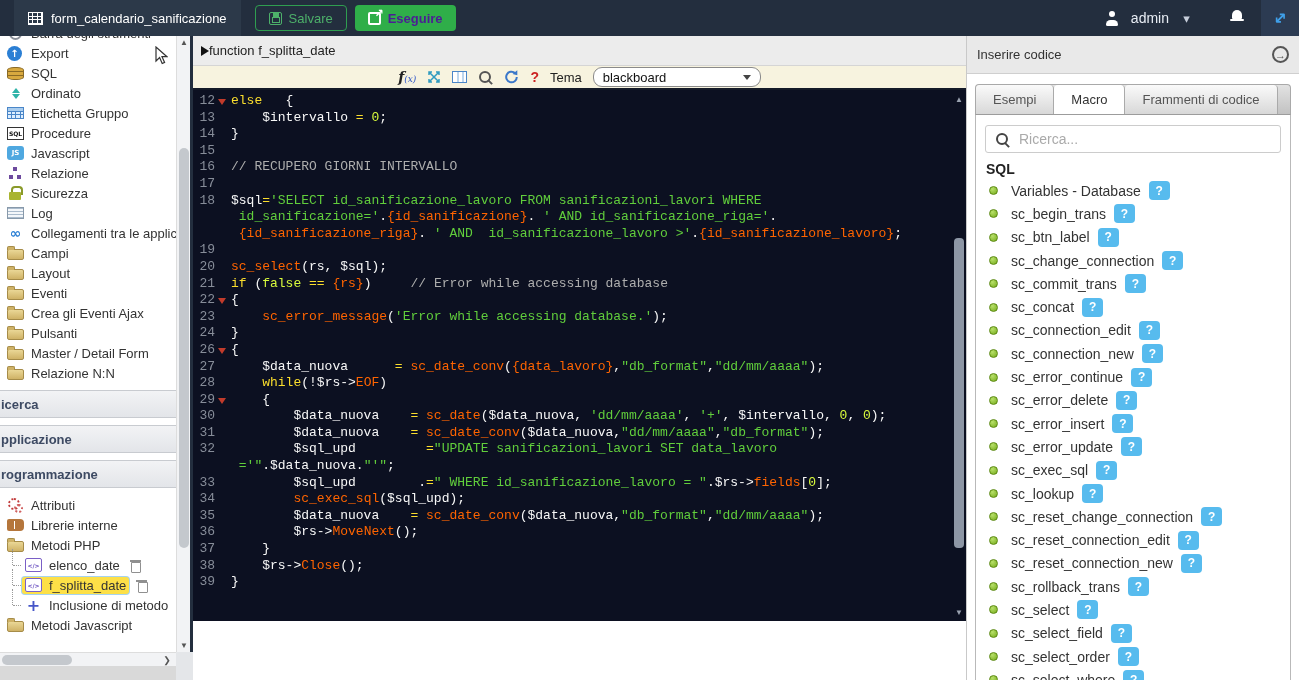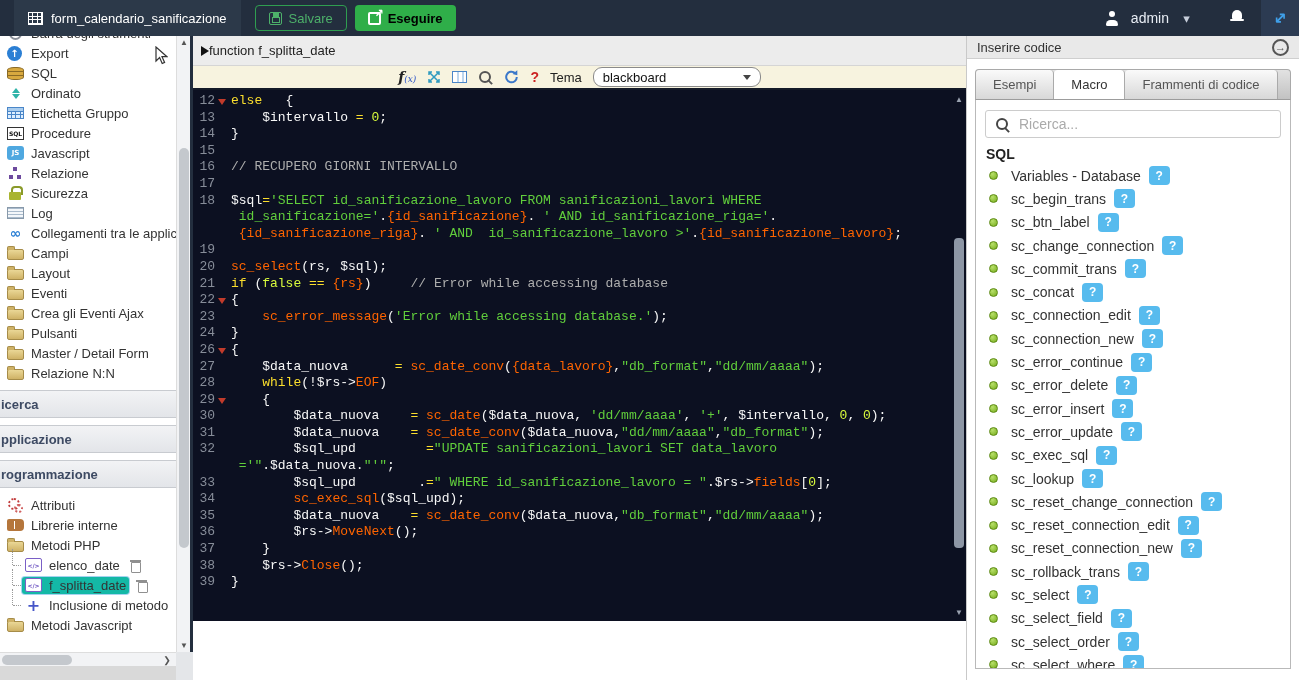--- a/index.html
+++ b/index.html
@@ -4,21 +4,21 @@
 <style>
   *{box-sizing:border-box;margin:0;padding:0}
   body{font-family:"Liberation Sans",sans-serif;background:#fff}
   #app{position:relative;width:1299px;height:680px;background:#fff;overflow:hidden}
 
   
   .topbar{position:absolute;left:0;top:0;width:1299px;height:36px;background:#232e3e;display:flex;align-items:center}
   .tb-tab{height:36px;margin-left:14px;padding:0 14px;background:#2c3949;display:flex;align-items:center;gap:8px;color:#fff;font-size:13px}
   .btn{height:26px;border-radius:4px;display:flex;align-items:center;gap:7px;padding:0 13px;font-size:13px;cursor:pointer}
   .btn-save{margin-left:14px;border:1px solid #2f9e50;color:#4db06a;background:transparent}
-  .btn-run{margin-left:8px;background:#2fae49;color:#000000;font-weight:bold}
+  .btn-run{margin-left:8px;background:#2fae49;color:#4c1d95;font-weight:bold}
   .tb-right{margin-left:auto;display:flex;align-items:center;height:52px}
   .tb-user{display:flex;align-items:center;gap:9px;color:#e8edf4;font-size:14px;padding:0 18px}
   .tb-bell{padding:0 16px}
   .tb-expand{width:38px;height:36px;background:#2c3b52;display:flex;align-items:center;justify-content:center}
 
   
   .ic{position:relative;display:inline-flex;align-items:center;justify-content:center;width:17px;height:16px;flex:0 0 17px;font-family:"DejaVu Sans",sans-serif}
   .grid-icon{width:15px;height:13px;flex:0 0 15px;border:1px solid #fff;background:repeating-linear-gradient(90deg,transparent 0 3.3px,#fff 3.3px 4.3px),repeating-linear-gradient(180deg,transparent 0 2.6px,#fff 2.6px 3.6px)}
   .save-icon{width:13px;height:13px;flex:0 0 13px;border:1px solid #4db06a;border-radius:2px}
   .save-icon::before{content:"";position:absolute;top:0;left:3px;width:6px;height:4px;background:#4db06a}
@@ -40,21 +40,21 @@
   .sb-viewport{position:absolute;left:0;top:0;width:176px;height:616px;overflow:hidden}
   .sb-item,.sb-child{display:flex;align-items:center;height:20px;padding-left:4px;white-space:nowrap;cursor:pointer}
   .sb-item .rm,.sb-child .rm{display:inline-flex;align-items:center;gap:7px;padding:1px 3px;border-radius:3px}
   .sb-item.cut{margin-top:-13px}
   .sb-header{height:28px;margin-top:7px;display:flex;align-items:center;background:linear-gradient(#f2f3f5,#e3e5e9);border-top:1px solid #c8cbd0;border-bottom:1px solid #c8cbd0;font-weight:bold;color:#3d4a63;padding-left:1px;cursor:pointer}
   .sb-header + .sb-item,.sb-header + .sb-header{margin-top:7px}
   .sb-child{padding-left:12px;position:relative}
   .sb-child::before{content:"";position:absolute;left:12px;top:-6px;height:calc(50% + 6px);border-left:1px dotted #9a9a9a}
   .sb-child::after{content:"";position:absolute;left:13px;top:50%;width:8px;border-top:1px dotted #9a9a9a}
   .sb-child .rm{margin-left:10px}
-  .sb-child.sel .rm{background:#14b8a6;box-shadow:0 0 0 1px #a6d3ef}
+  .sb-child.sel .rm{background:#fde047;box-shadow:0 0 0 1px #a6d3ef}
 
   
   .wrench-icon::before{content:"";width:9px;height:9px;border-radius:50%;border:2px solid #8a8f98}
   .export-icon{background:#2b7fd4;border-radius:50%;width:15px;height:15px;flex-basis:15px;margin-right:2px}
   .export-icon::before{content:"\2191";color:#fff;font-size:10px;font-weight:bold}
   .database-icon{width:15px;height:13px;background:repeating-linear-gradient(180deg,#d8a93f 0 3px,#8a6a25 3px 4px);border:1px solid #8a6a25;border-radius:7px/3px}
   .sort-icon{flex-direction:column}
   .sort-icon::before{content:"";border:4px solid transparent;border-bottom:5px solid #2fb3a8;margin-bottom:1px}
   .sort-icon::after{content:"";border:4px solid transparent;border-top:5px solid #2fb3a8}
   .table-icon{width:15px;height:12px;border:1px solid #4a86c8;background:linear-gradient(#aacdee 0 3px,rgba(0,0,0,0) 3px),repeating-linear-gradient(90deg,transparent 0 3.2px,#4a86c8 3.2px 4.2px),repeating-linear-gradient(180deg,transparent 0 2.6px,#4a86c8 2.6px 3.6px),#ddeeff}
@@ -117,21 +117,21 @@
   .g{flex:0 0 30px;text-align:right;padding-right:8px;color:#878d99;position:relative}
   .fold{position:absolute;right:-3px;top:6px;width:0;height:0;border:4px solid transparent;border-top:6px solid #c23b2b}
   .ct{padding-left:8px;white-space:pre;width:700px}
   .tk-w{color:#f8f8f8}.tk-k{color:#fbde2d}.tk-s{color:#61ce3c}.tk-o{color:#ff6400}.tk-c{color:#aeaeae}.tk-a{color:#d8fa3c}
   .ed-scrolltrack{position:absolute;right:0;top:0;width:14px;height:531px}
   .ed-thumb{position:absolute;right:2px;top:148px;width:10px;height:310px;background:#8d96a5;border-radius:4px}
   .ed-sarrow{position:absolute;right:0;width:14px;height:14px;display:flex;align-items:center;justify-content:center;font-size:8px;color:#9aa2b0}
 
   
   .rp{position:absolute;left:966px;top:36px;width:333px;height:644px;background:#fff;border-left:1px solid #c9c9c9}
-  .rp-header{height:23px;background:#e9e9e9;border-bottom:1px solid #cfcfcf;display:flex;align-items:center;justify-content:space-between;padding:0 10px;font-size:13px;color:#333}
+  .rp-header{height:38px;background:#e9e9e9;border-bottom:1px solid #cfcfcf;display:flex;align-items:center;justify-content:space-between;padding:0 10px;font-size:13px;color:#333}
   .circle-arrow-icon{width:17px;height:17px;border:2px solid #555;border-radius:50%;display:flex;align-items:center;justify-content:center;cursor:pointer}
   .circle-arrow-icon::before{content:"\2192";color:#555;font-size:11px;font-weight:bold}
   .rp-tabs{display:flex;margin:10px 8px 0 8px;background:linear-gradient(#e2e2e2,#c2c2c2);border:1px solid #a9a9a9;border-bottom:1px solid #9c9c9c;border-radius:4px 4px 0 0;height:31px}
   .rp-tab{display:flex;align-items:center;padding:0 17px;font-size:13px;color:#555;background:linear-gradient(#fafafa,#d8d8d8);border-right:1px solid #aaa;border-radius:4px 4px 0 0;cursor:pointer}
   .rp-tab.active{background:#fff;color:#333;position:relative}
   .rp-content{margin:0 8px;height:569px;border:1px solid #b9b9b9;border-top:none;background:#fff;overflow:hidden}
   .rp-search{display:flex;align-items:center;gap:9px;margin:10px 9px 6px 9px;height:28px;border:1px solid #ccc;border-radius:3px;padding:0 9px;background:#fff}
   .rp-search input{border:none;outline:none;font-size:14px;color:#333;width:240px;font-family:"Liberation Sans",sans-serif}
   .rp-search input::placeholder{color:#aaa}
   .rps-icon{width:15px;height:15px;position:relative;flex:0 0 15px}

